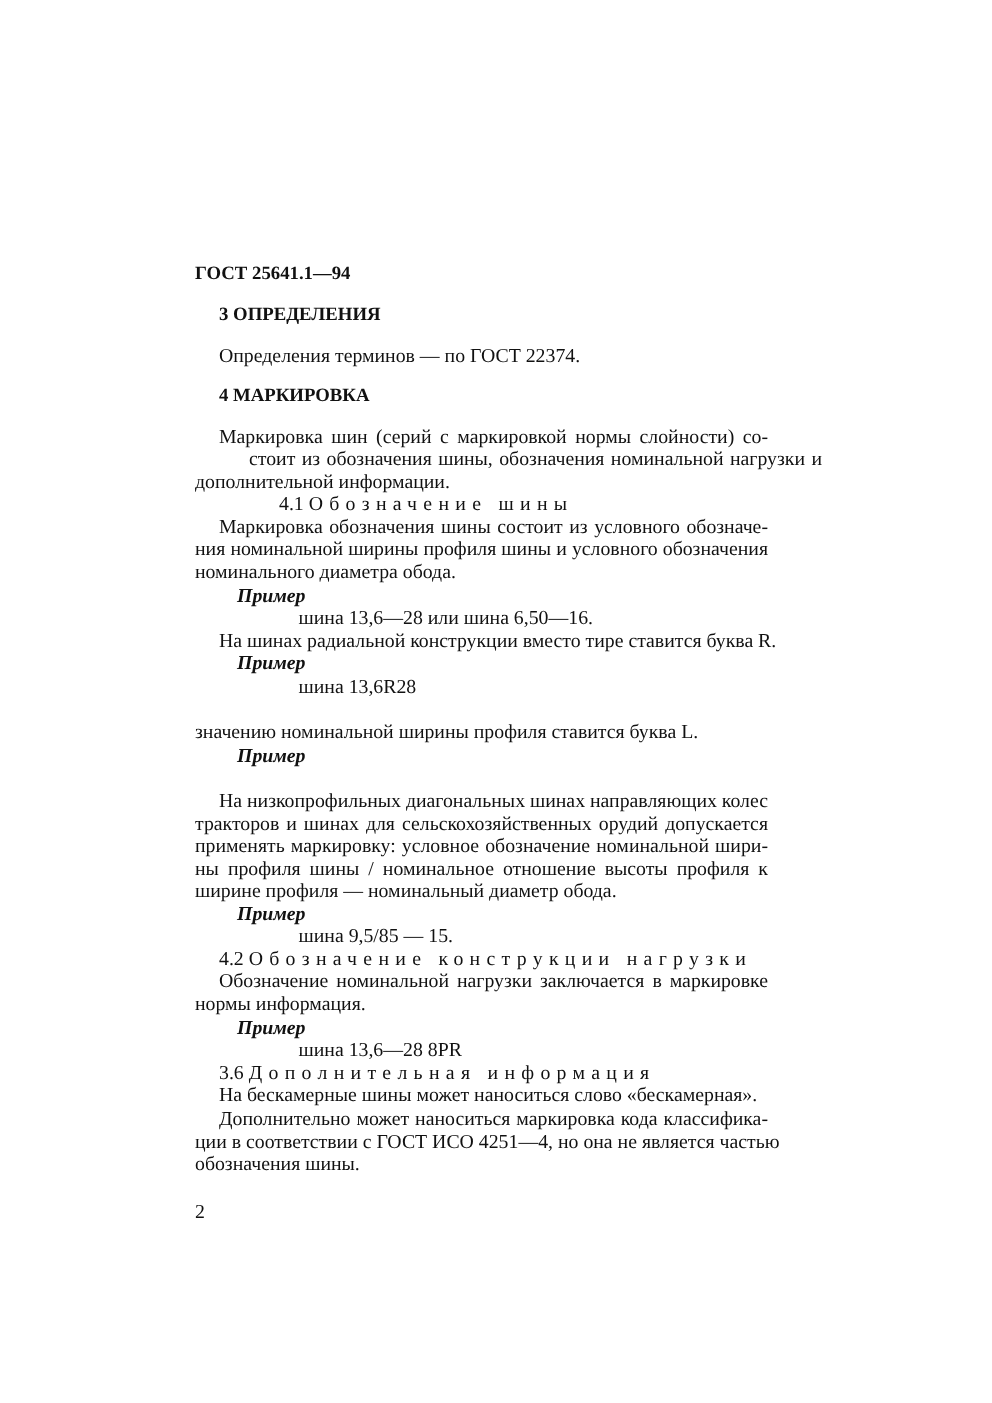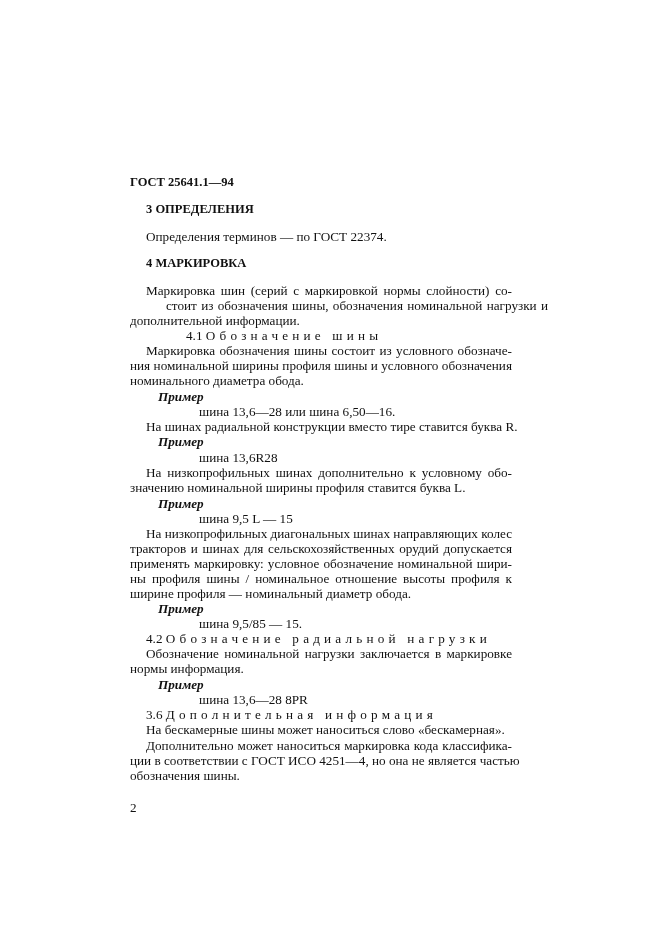--- a/index.html
+++ b/index.html
@@ -36,36 +36,34 @@
   <div class="ln ind1 just" style="top:343px;">Маркировка обозначения шины состоит из условного обозначе-</div>
   <div class="ln just" style="top:358px;">ния номинальной ширины профиля шины и условного обозначения</div>
   <div class="ln" style="top:373px;">номинального диаметра обода.</div>
 
   <div class="ln i" style="left:158px;top:389px;">Пример</div>
   <div class="ln" style="left:199px;top:404px;">шина 13,6—28 или шина 6,50—16.</div>
   <div class="ln" style="left:146px;top:419px;">На шинах радиальной конструкции вместо тире ставится буква R.</div>
   <div class="ln i" style="left:158px;top:434px;">Пример</div>
   <div class="ln" style="left:199px;top:450px;">шина 13,6R28</div>
 
-  <div class="ln ind1 just" style="top:465px;">На низкопрофильных  шинах дополнительно к условному обо-</div>
   <div class="ln" style="top:480px;">значению номинальной ширины профиля ставится буква L.</div>
   <div class="ln i" style="left:158px;top:496px;">Пример</div>
-  <div class="ln" style="left:199px;top:511px;">шина 9,5 L — 15</div>
 
   <div class="ln ind1 just" style="top:526px;">На низкопрофильных диагональных шинах направляющих колес</div>
   <div class="ln just" style="top:541px;">тракторов и шинах для сельскохозяйственных орудий допускается</div>
   <div class="ln just" style="top:556px;">применять маркировку: условное обозначение номинальной шири-</div>
   <div class="ln" style="top:586px;">ширине профиля — номинальный диаметр обода.</div>
   <div class="ln just" style="top:571px;">ны профиля шины / номинальное отношение высоты профиля к</div>
   <div class="ln i" style="left:158px;top:601px;">Пример</div>
   <div class="ln" style="left:199px;top:616px;">шина 9,5/85 — 15.</div>
 
   <div class="ln" style="left:146px;top:631px;">
     <span>4.2</span>
-    <span class="sp">Обозначение радиальной нагрузки</span>
+    <span class="sp">Обозначение конструкции нагрузки</span>
   </div>
   <div class="ln ind1 just" style="top:646px;">Обозначение номинальной нагрузки заключается в маркировке</div>
   <div class="ln" style="top:661px;">нормы информация.</div>
   <div class="ln i" style="left:158px;top:677px;">Пример</div>
   <div class="ln" style="left:199px;top:692px;">шина 13,6—28 8PR</div>
 
   <div class="ln" style="left:146px;top:707px;">
     <span>3.6</span>
     <span class="sp">Дополнительная информация</span>
   </div>

